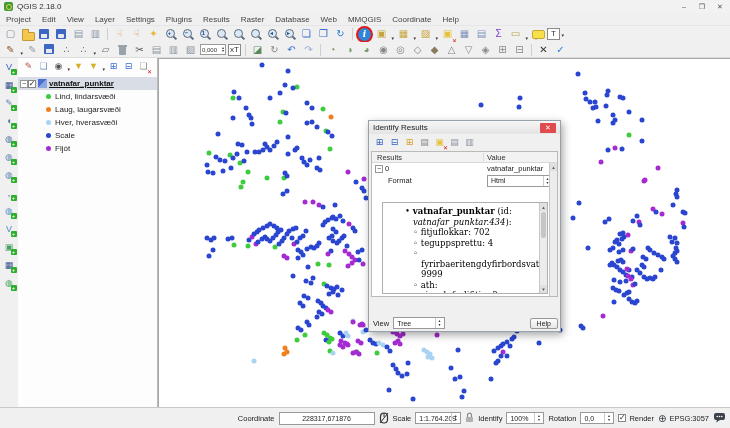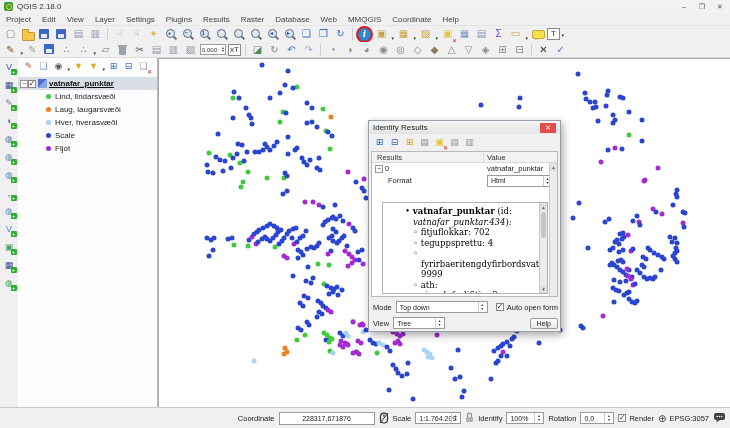--- a/index.html
+++ b/index.html
@@ -773,31 +773,20 @@
       <div class="sbar" style="right:0;">
         <span class="up"></span>
         <span class="th"></span>
         <span class="dn"></span>
       </div>
     </div>
     <div class="sbar" style="right:0;top:11px;bottom:0;">
       <span class="up"></span>
     </div>
   </div>
-  <div id="dlg-mode">
-    <span>Mode</span>
-    <span class="combo spin" style="width:92px;">
-      <span>Top down</span>
-      <span class="udspin"></span>
-      </span>
-    <span class="cbl">
-        <span class="cb on"></span>
-      <span>Auto open form</span>
-      </span>
-  </div>
   <div id="dlg-view">
     <span>View</span>
     <span class="combo spin" style="width:52px;">
       <span>Tree</span>
       <span class="udspin"></span>
       </span>
     <span id="help-btn">Help</span>
   </div>
 </div>
 

